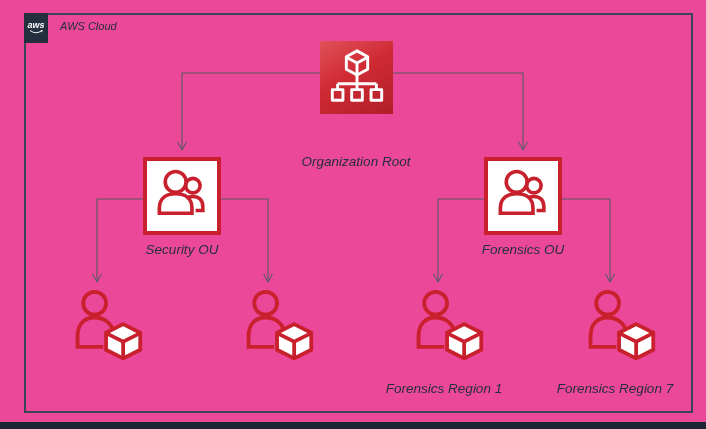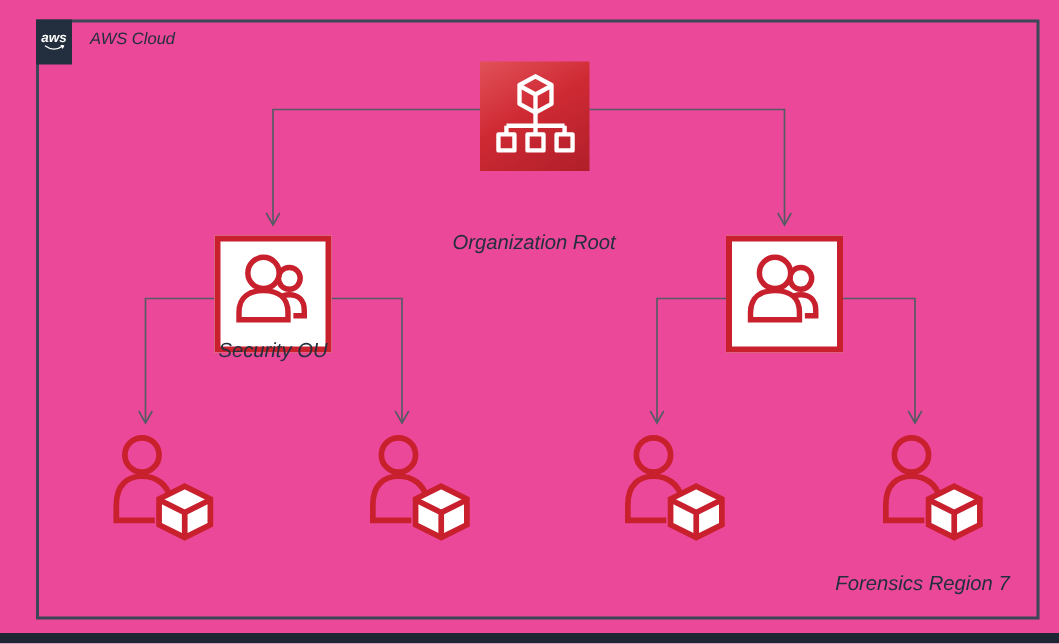--- a/index.html
+++ b/index.html
@@ -71,21 +71,21 @@
   .acct-3 { left: 582px; }
 
   .node-label {
     position: absolute;
     transform: translateX(-50%);
     font-size: 13.5px;
     white-space: nowrap;
     z-index: 2;
   }
   .lbl-root      { left: 356px; top: 106px; margin-top: 48px; }
-  .lbl-security  { left: 182px; top: 226px; }
+  .lbl-security  { left: 182px; top: 242px; }
   .lbl-forensics { left: 523px; top: 242px; }
   .lbl-acct-0 { left: 104px; top: 381px; }
   .lbl-acct-1 { left: 275px; top: 381px; }
   .lbl-acct-2 { left: 444px; top: 381px; }
   .lbl-acct-3 { left: 615px; top: 381px; }
 
   .bottom-bar {
     position: absolute;
     left: 0; top: 422px;
     width: 706px; height: 7px;
@@ -158,20 +158,21 @@
   <div class="node-icon ou-icon ou-forensics">
     <svg width="58" height="58" viewBox="0 0 64 64">
       <g stroke="#c8202c" stroke-width="4" fill="none">
         <circle cx="44" cy="20.5" r="8"></circle>
         <path d="M33,48 V44 C33,36.5 37.5,32.5 44,32.5 C50.5,32.5 55,36.5 55,44 V48 H47"></path>
         <path d="M7,51 V45.5 C7,34 15,29.5 25,29.5 C35,29.5 43,34 43,45.5 V51 Z" fill="#ffffff"></path>
         <circle cx="25" cy="16.5" r="11.5" fill="#ffffff"></circle>
       </g>
     </svg>
   </div>
+  <div class="node-label lbl-forensics">Forensics OU</div>
 
   <div class="node-icon account-icon acct-0">
     <svg width="76" height="76" viewBox="0 0 80 80">
       <g stroke="#c8202c" stroke-width="4" fill="none">
         <circle cx="27" cy="15" r="12"></circle>
         <path d="M36,61 H9 V50 C9,36 17,30 27,30 C37,30 45,36 46.5,45"></path>
         <path d="M57,37 L75,46 V64 L57,73 L39,64 V46 Z" fill="#ffffff"></path>
         <path d="M39,46.5 L57,55.5 L75,46.5 M57,55.5 V73"></path>
       </g>
     </svg>
@@ -191,20 +192,21 @@
   <div class="node-icon account-icon acct-2">
     <svg width="76" height="76" viewBox="0 0 80 80">
       <g stroke="#c8202c" stroke-width="4" fill="none">
         <circle cx="27" cy="15" r="12"></circle>
         <path d="M36,61 H9 V50 C9,36 17,30 27,30 C37,30 45,36 46.5,45"></path>
         <path d="M57,37 L75,46 V64 L57,73 L39,64 V46 Z" fill="#ffffff"></path>
         <path d="M39,46.5 L57,55.5 L75,46.5 M57,55.5 V73"></path>
       </g>
     </svg>
   </div>
+  <div class="node-label lbl-acct-2">Forensics Region 1</div>
 
   <div class="node-icon account-icon acct-3">
     <svg width="76" height="76" viewBox="0 0 80 80">
       <g stroke="#c8202c" stroke-width="4" fill="none">
         <circle cx="27" cy="15" r="12"></circle>
         <path d="M36,61 H9 V50 C9,36 17,30 27,30 C37,30 45,36 46.5,45"></path>
         <path d="M57,37 L75,46 V64 L57,73 L39,64 V46 Z" fill="#ffffff"></path>
         <path d="M39,46.5 L57,55.5 L75,46.5 M57,55.5 V73"></path>
       </g>
     </svg>

